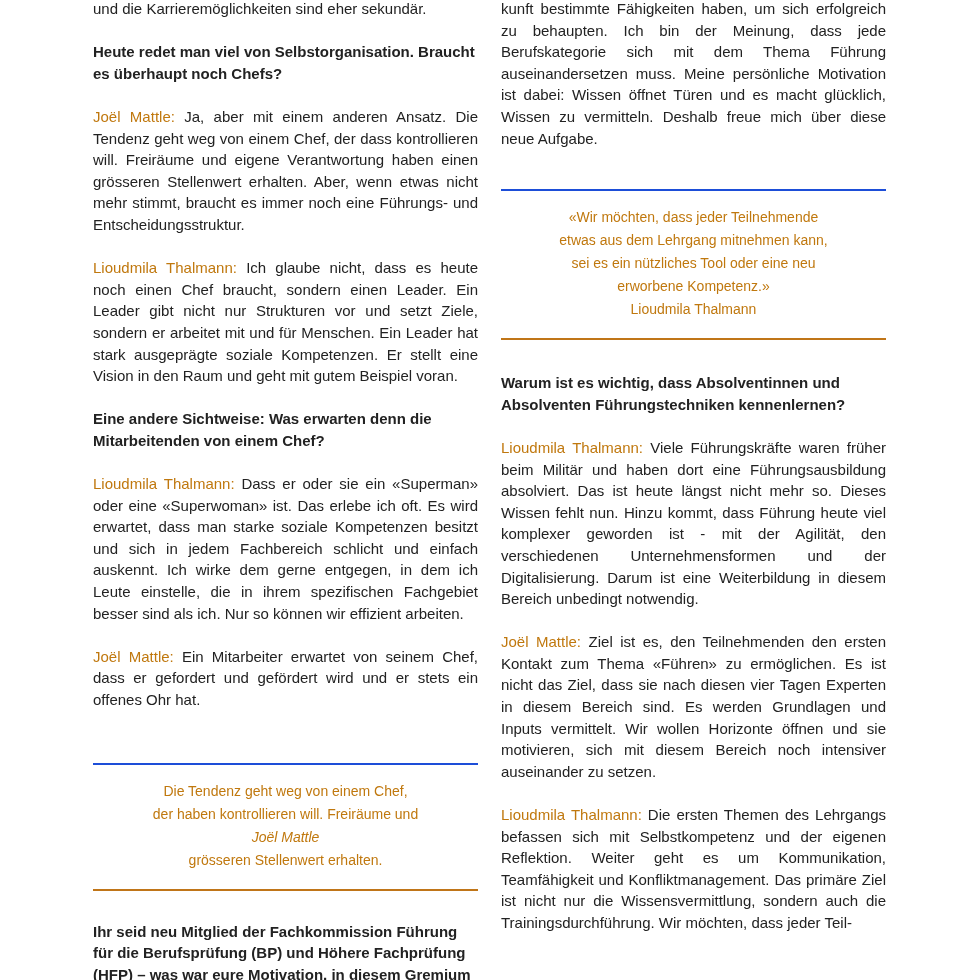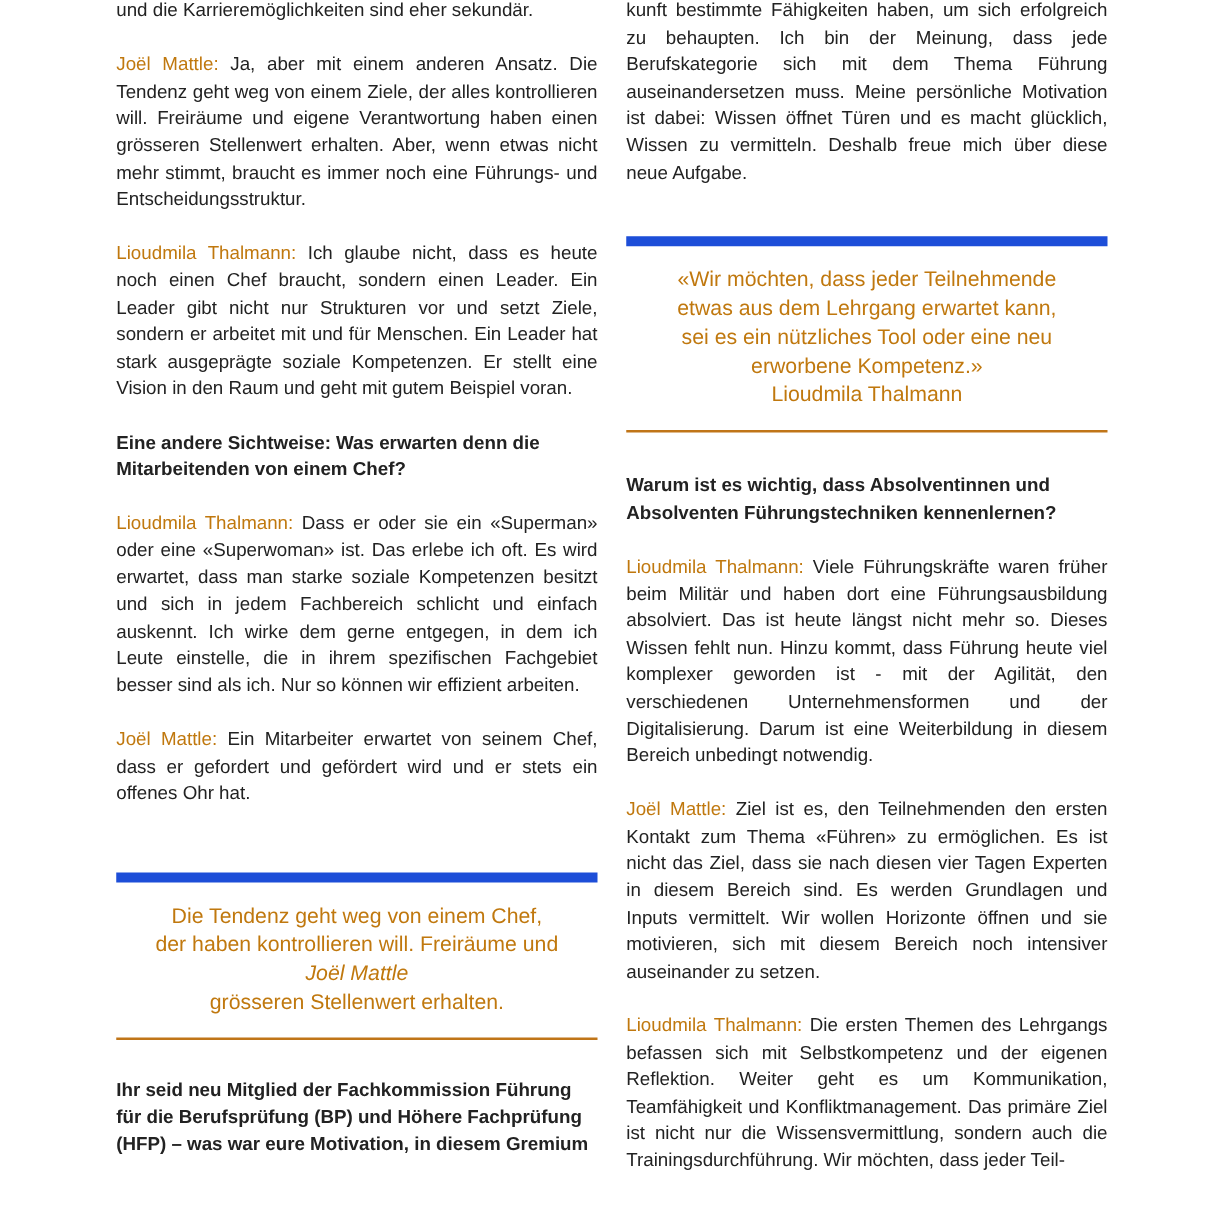--- a/index.html
+++ b/index.html
@@ -5,50 +5,51 @@
   html, body { margin: 0; padding: 0; background: #ffffff; }
   body { width: 980px; height: 980px; overflow: hidden; position: relative;
          font-family: "Liberation Sans", sans-serif; color: #222222; }
   .col { position: absolute; width: 385px; font-size: 15px; line-height: 21.6px;
          text-align: justify; hyphens: manual; }
   #col-left { left: 93px; top: -2px; }
   #col-right { left: 501px; top: -2px; }
   p { margin: 0 0 21.6px 0; }
   .q { font-weight: bold; text-align: left; }
   .speaker { color: #c0780e; }
-  .pull { border-top: 8px solid #1d4ed8; border-bottom: 2px solid #c07518;
-          color: #c0780e; text-align: center; font-size: 17px; line-height: 23px;
+  .pull { border-top: 2px solid #1d4ed8; border-bottom: 2px solid #c07518;
+          color: #c0780e; text-align: center; font-size: 14px; line-height: 23px;
           padding: 15px 0 17px 0; margin-top: 29px; }
   .pull .author-italic { font-style: italic; }
   .pull-line { display: block; }
 </style>
 </head>
 <body>
 
 <div id="col-left" class="col">
   <p>und die Karrieremöglichkeiten sind eher sekundär.</p>
-  <p><span class="speaker">Joël Mattle:</span><span> Ja, aber mit einem anderen Ansatz. Die Tendenz geht weg von einem Ziele, der alles kontrollieren will. Freiräume und eigene Verantwortung haben einen grösseren Stellenwert erhalten. Aber, wenn etwas nicht mehr stimmt, braucht es immer noch eine Führungs- und Entscheidungsstruktur.</span></p>
+  <p class="q">Heute redet man viel von Selbstorganisation. Braucht es überhaupt noch Chefs?</p>
+  <p><span class="speaker">Joël Mattle:</span><span> Ja, aber mit einem anderen Ansatz. Die Tendenz geht weg von einem Chef, der dass kontrollieren will. Freiräume und eigene Verantwortung haben einen grösseren Stellenwert erhalten. Aber, wenn etwas nicht mehr stimmt, braucht es immer noch eine Führungs- und Entscheidungsstruktur.</span></p>
   <p><span class="speaker">Lioudmila Thalmann:</span><span> Ich glaube nicht, dass es heute noch einen Chef braucht, sondern einen Leader. Ein Leader gibt nicht nur Strukturen vor und setzt Ziele, sondern er arbeitet mit und für Menschen. Ein Leader hat stark ausgeprägte soziale Kompetenzen. Er stellt eine Vision in den Raum und geht mit gutem Beispiel voran.</span></p>
   <p class="q">Eine andere Sichtweise: Was erwarten denn die Mitarbeitenden von einem Chef?</p>
   <p><span class="speaker">Lioudmila Thalmann:</span><span> Dass er oder sie ein «Superman» oder eine «Superwoman» ist. Das erlebe ich oft. Es wird erwartet, dass man starke soziale Kompetenzen besitzt und sich in jedem Fachbereich schlicht und einfach auskennt. Ich wirke dem gerne entgegen, in dem ich Leute einstelle, die in ihrem spezifischen Fachgebiet besser sind als ich. Nur so können wir effizient arbeiten.</span></p>
   <p style="margin-bottom:52px"><span class="speaker">Joël Mattle:</span><span> Ein Mitarbeiter erwartet von seinem Chef, dass er gefordert und gefördert wird und er stets ein offenes Ohr hat.</span></p>
   <div class="pull">
     <span class="pull-line">Die Tendenz geht weg von einem Chef,</span>
     <span class="pull-line">der haben kontrollieren will. Freiräume und</span>
     <span class="pull-line author-italic">Joël Mattle</span>
     <span class="pull-line">grösseren Stellenwert erhalten.</span>
   </div>
   <p class="q" style="margin-top:30px">Ihr seid neu Mitglied der Fachkommission Führung für die Berufsprüfung (BP) und Höhere Fachprüfung (HFP) – was war eure Motivation, in diesem Gremium</p>
 </div>
 
 <div id="col-right" class="col">
   <p style="margin-bottom:40px">kunft bestimmte Fähigkeiten haben, um sich erfolgreich zu behaupten. Ich bin der Meinung, dass jede Berufskategorie sich mit dem Thema Führung auseinandersetzen muss. Meine persönliche Motivation ist dabei: Wissen öffnet Türen und es macht glücklich, Wissen zu vermitteln. Deshalb freue mich über diese neue Aufgabe.</p>
   <div class="pull">
     <span class="pull-line">«Wir möchten, dass jeder Teilnehmende</span>
-    <span class="pull-line">etwas aus dem Lehrgang erwartet kann,</span>
+    <span class="pull-line">etwas aus dem Lehrgang mitnehmen kann,</span>
     <span class="pull-line">sei es ein nützliches Tool oder eine neu</span>
     <span class="pull-line">erworbene Kompetenz.»</span>
     <span class="pull-line">Lioudmila Thalmann</span>
   </div>
   <p class="q" style="margin-top:32px">Warum ist es wichtig, dass Absolventinnen und Absolventen Führungstechniken kennenlernen?</p>
   <p><span class="speaker">Lioudmila Thalmann:</span><span> Viele Führungskräfte waren früher beim Militär und haben dort eine Führungsausbildung absolviert. Das ist heute längst nicht mehr so. Dieses Wissen fehlt nun. Hinzu kommt, dass Führung heute viel komplexer geworden ist - mit der Agilität, den verschiedenen Unternehmensformen und der Digitalisierung. Darum ist eine Weiterbildung in diesem Bereich unbedingt notwendig.</span></p>
   <p><span class="speaker">Joël Mattle:</span><span> Ziel ist es, den Teilnehmenden den ersten Kontakt zum Thema «Führen» zu ermöglichen. Es ist nicht das Ziel, dass sie nach diesen vier Tagen Experten in diesem Bereich sind. Es werden Grundlagen und Inputs vermittelt. Wir wollen Horizonte öffnen und sie motivieren, sich mit diesem Bereich noch intensiver auseinander zu setzen.</span></p>
   <p><span class="speaker">Lioudmila Thalmann:</span><span> Die ersten Themen des Lehrgangs befassen sich mit Selbstkompetenz und der eigenen Reflektion. Weiter geht es um Kommunikation, Teamfähigkeit und Konfliktmanagement. Das primäre Ziel ist nicht nur die Wissensvermittlung, sondern auch die Trainingsdurchführung. Wir möchten, dass jeder Teil-</span></p>
 </div>
 

